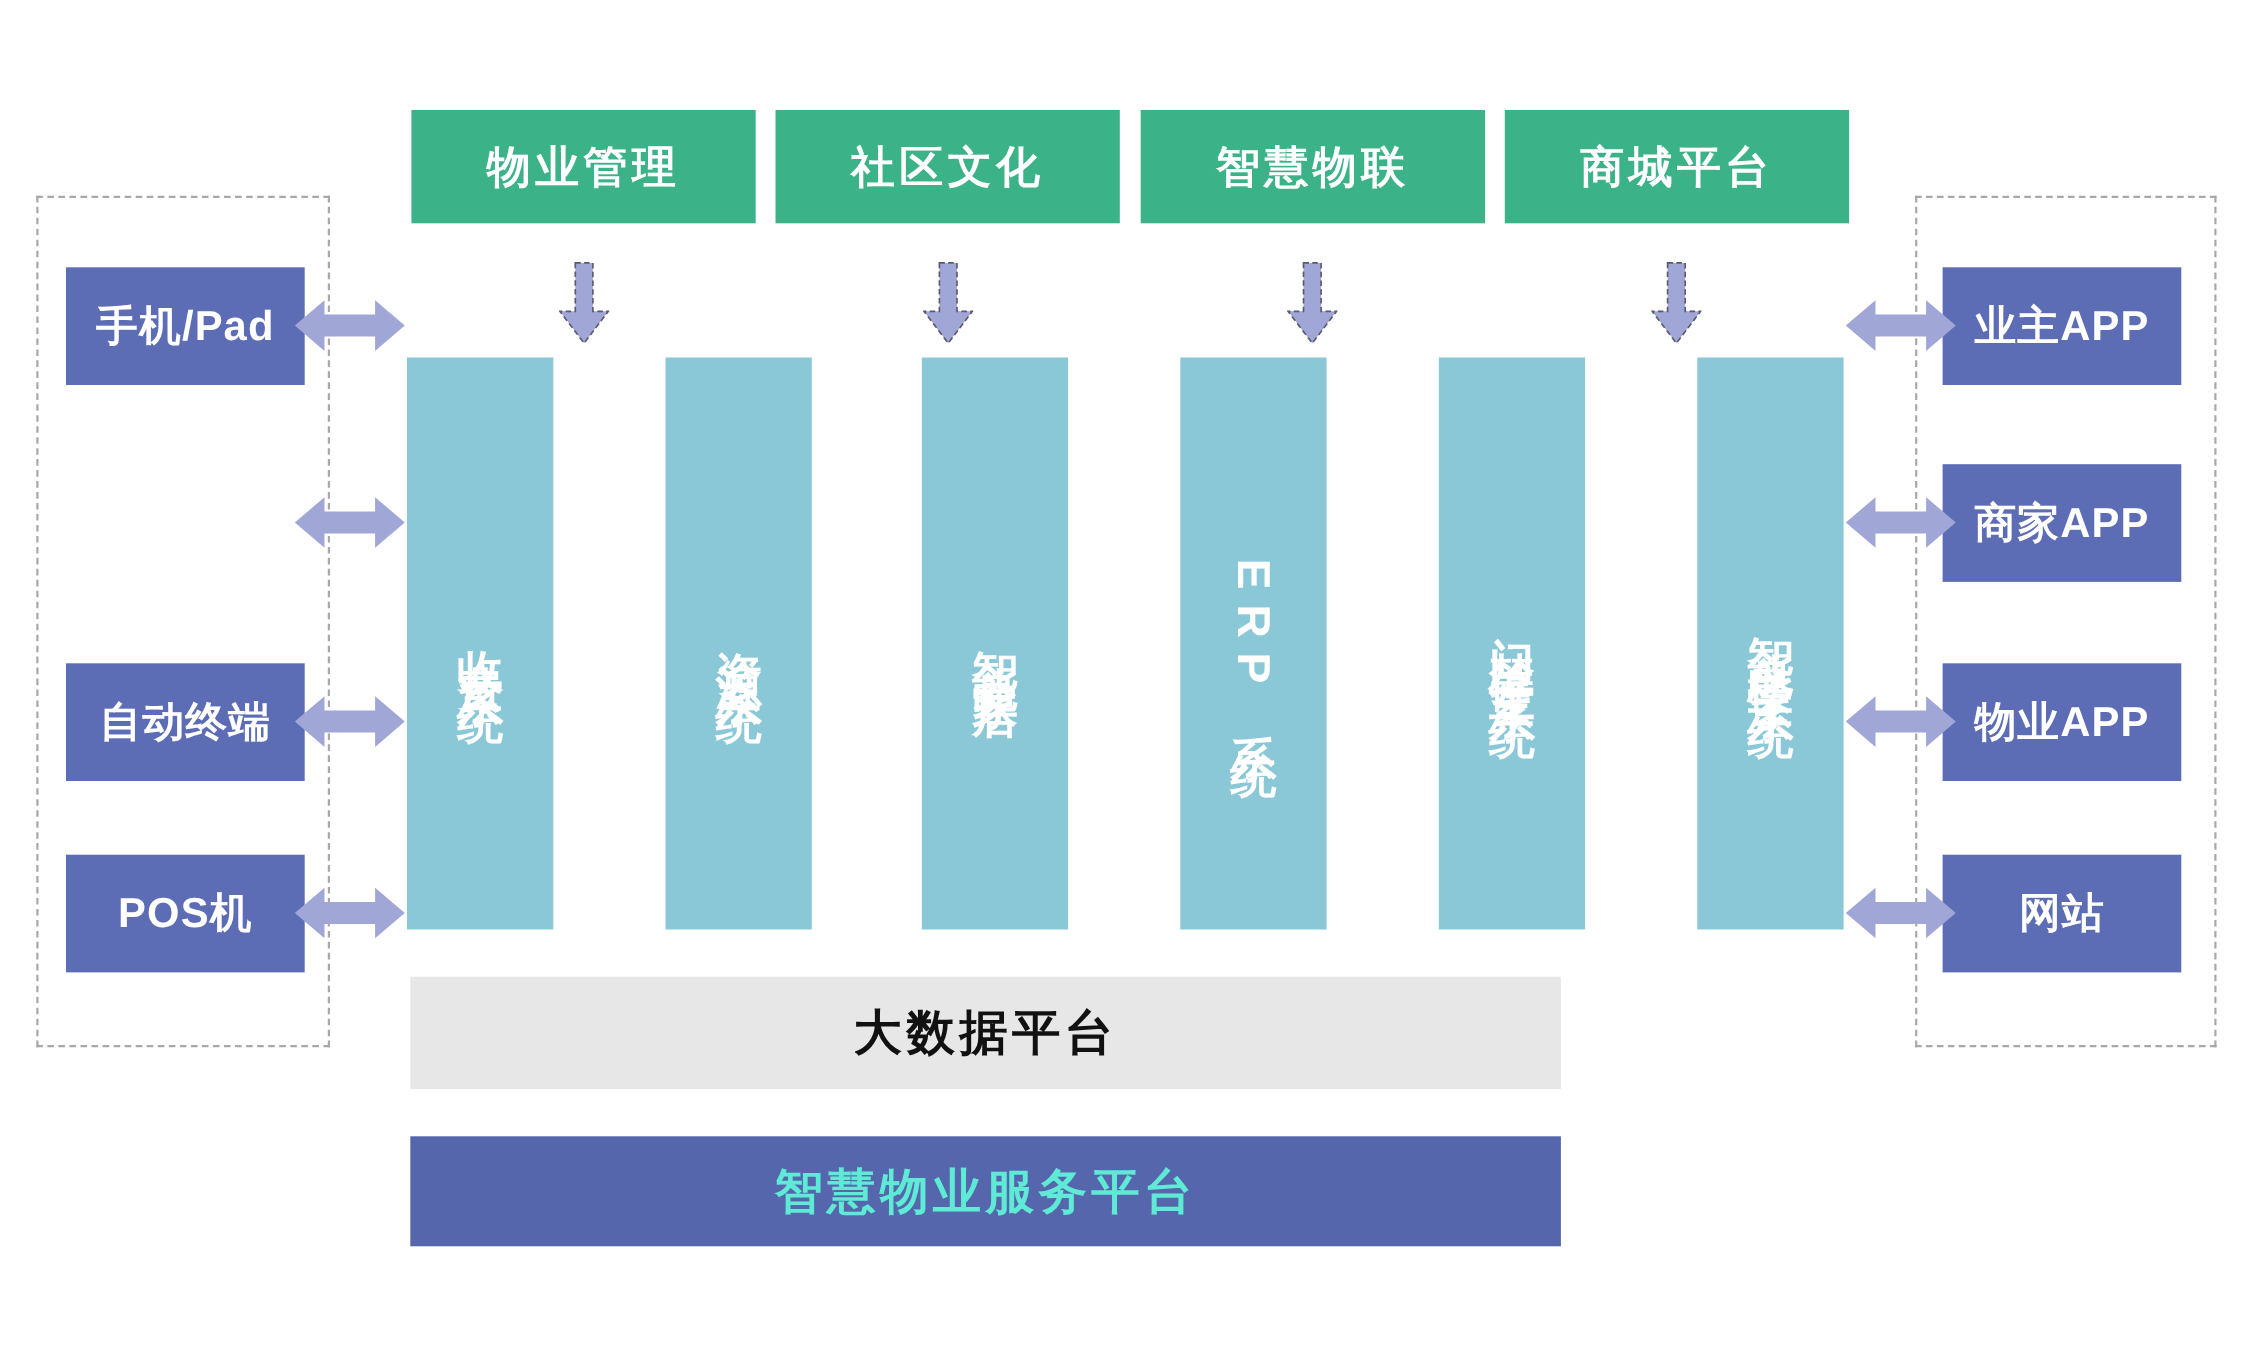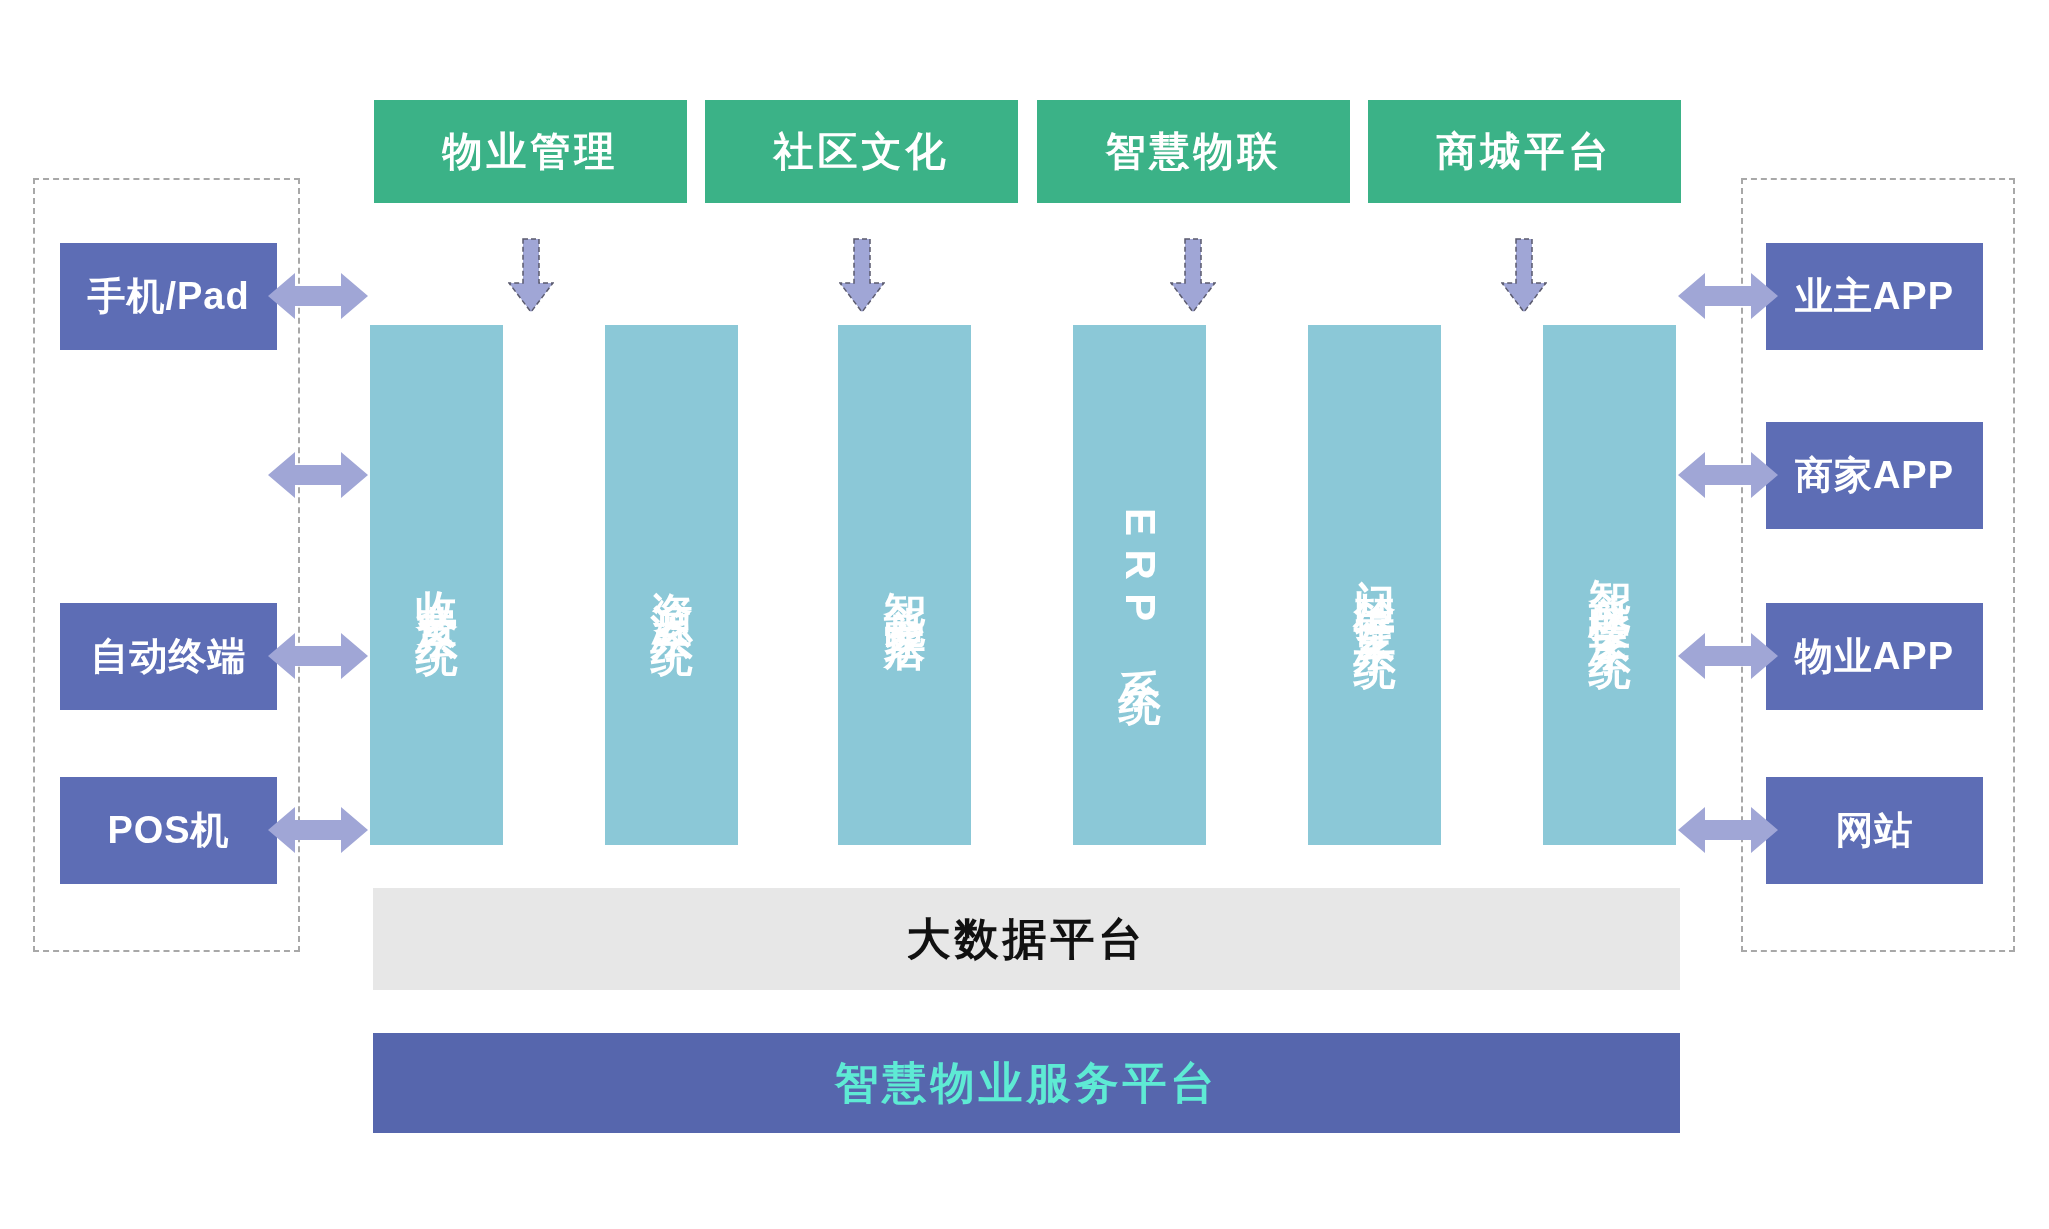--- a/index.html
+++ b/index.html
@@ -56,21 +56,21 @@
     color:#ffffff;font-size:38px;font-weight:bold;letter-spacing:1px;
   }
 
   
   .dbl-arrow{position:absolute;width:100px;height:56px;}
   .dbl-arrow svg{display:block;width:100%;height:100%;}
   .dbl-arrow path{fill:var(--arrow);}
 
   
   .bar{
-    position:absolute;left:373px;width:1307px;
+    position:absolute;left:373px;width:1046px;
     display:flex;align-items:center;justify-content:center;
     font-size:44px;font-weight:bold;letter-spacing:4px;
   }
   .bar.gray{top:888px;height:102px;background:var(--gray-bar);color:#111111;}
   .bar.purple{top:1033px;height:100px;background:var(--bottom-bar);color:#5eead4;}
 </style>
 </head>
 <body>
 
 <div class="stage">

